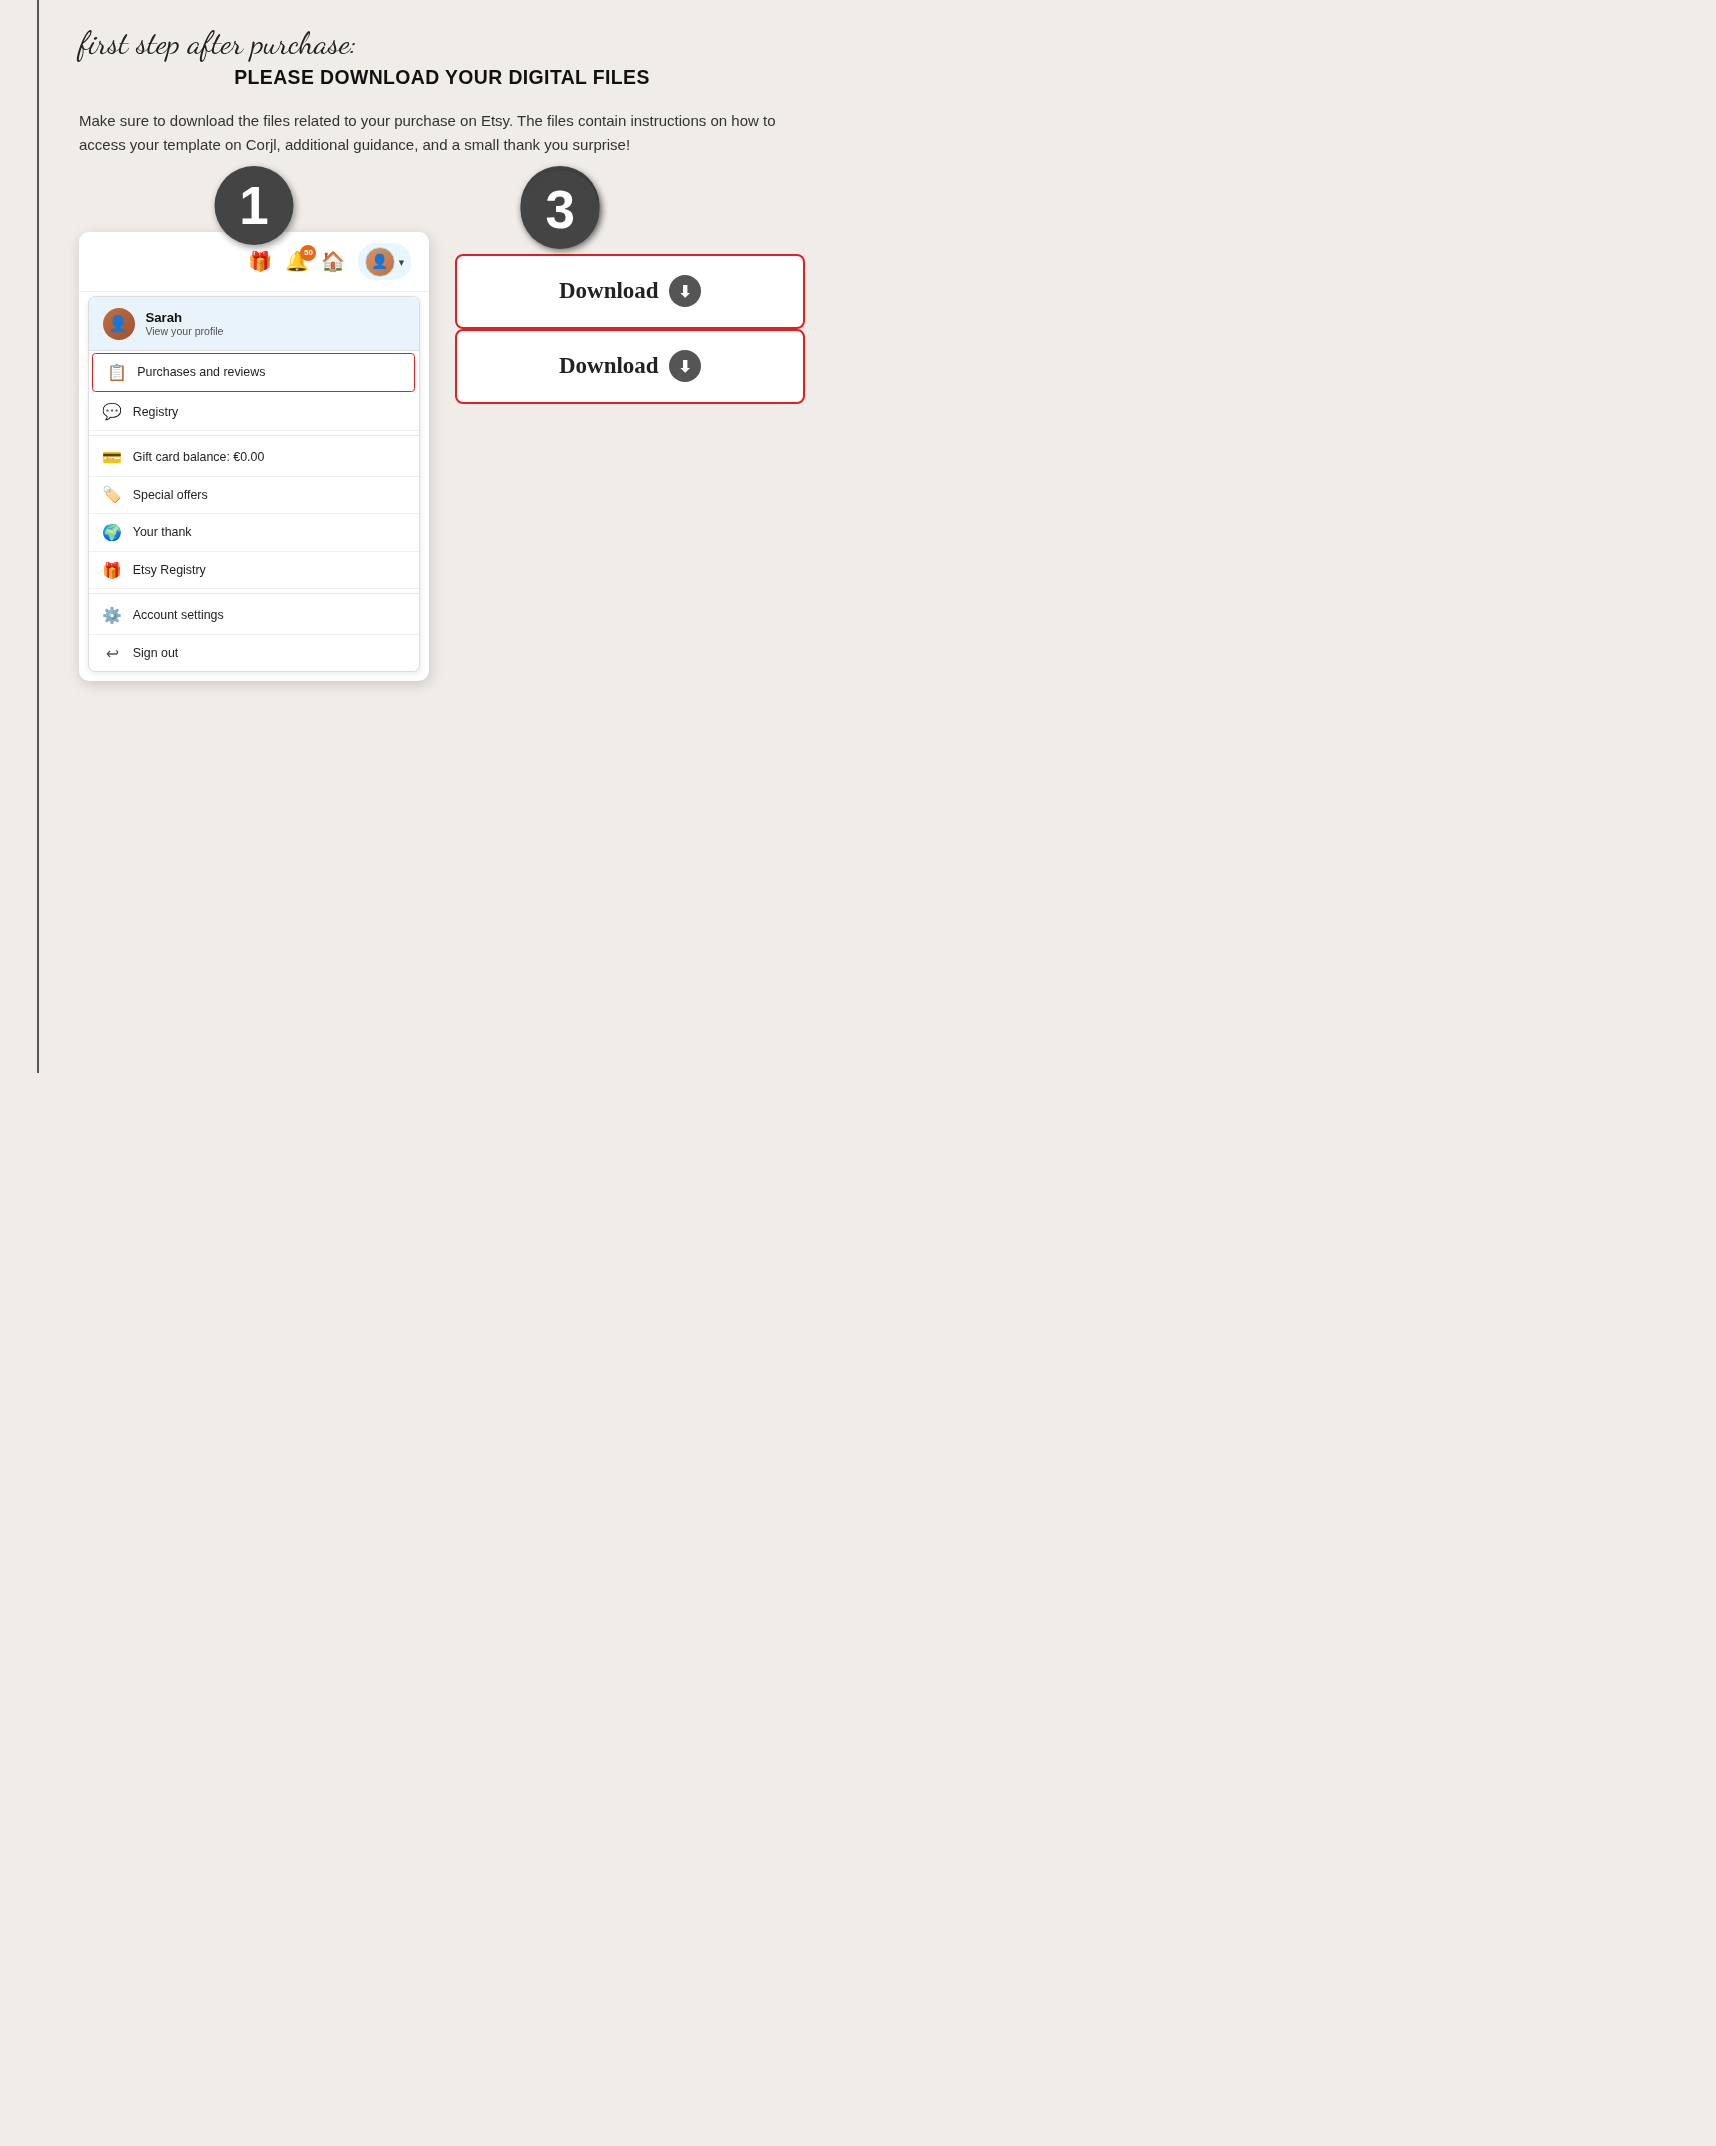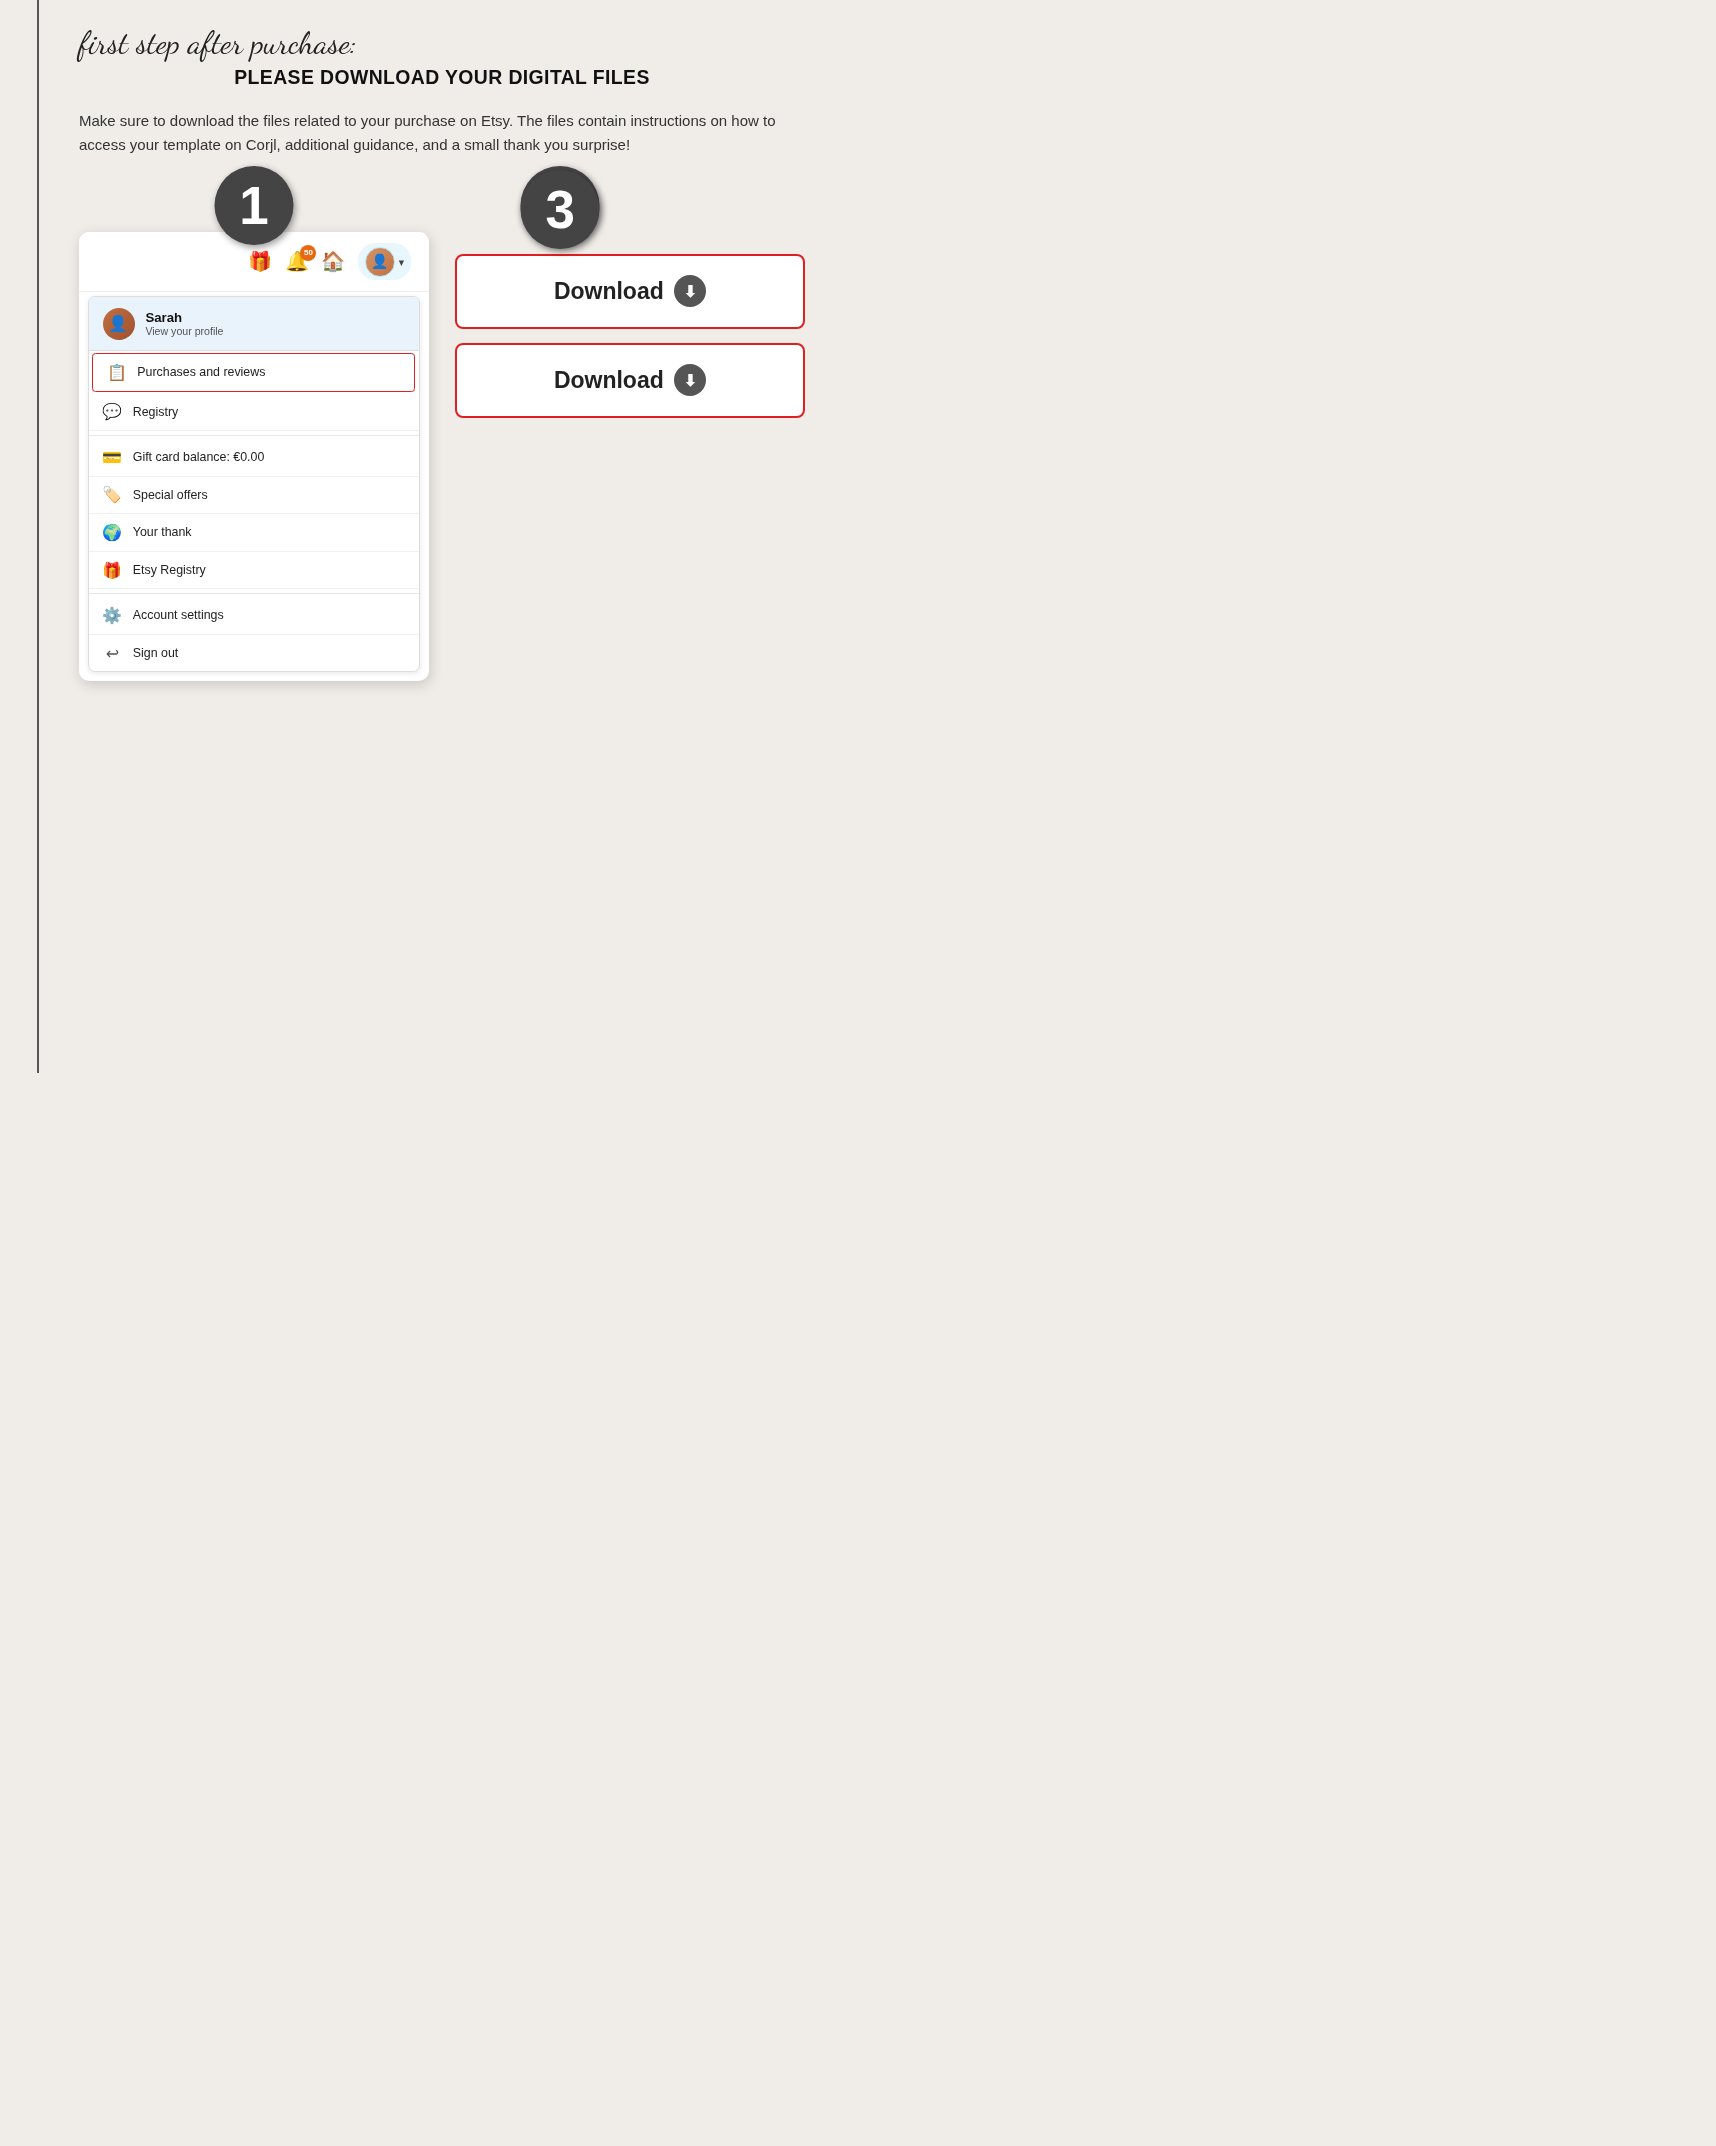--- a/index.html
+++ b/index.html
@@ -369,25 +369,24 @@
     .download-btn {
       display: flex;
       align-items: center;
       justify-content: center;
       gap: 10.6px;
       width: 100%;
       padding: 19.4px 8.8px;
       border: 2.6px solid #e02020;
       border-radius: 8px;
       background: white;
-      font-family: Liberation Sans, sans-serif;
+      font-family: Liberation Serif, serif;
       font-size: 23px;
       font-weight: 700;
       color: #222;
-      margin-bottom: 14px;
       cursor: pointer;
     }
 
     .download-icon {
       width: 32px;
       height: 32px;
       background: #555;
       border-radius: 50%;
       display: flex;
       align-items: center;

